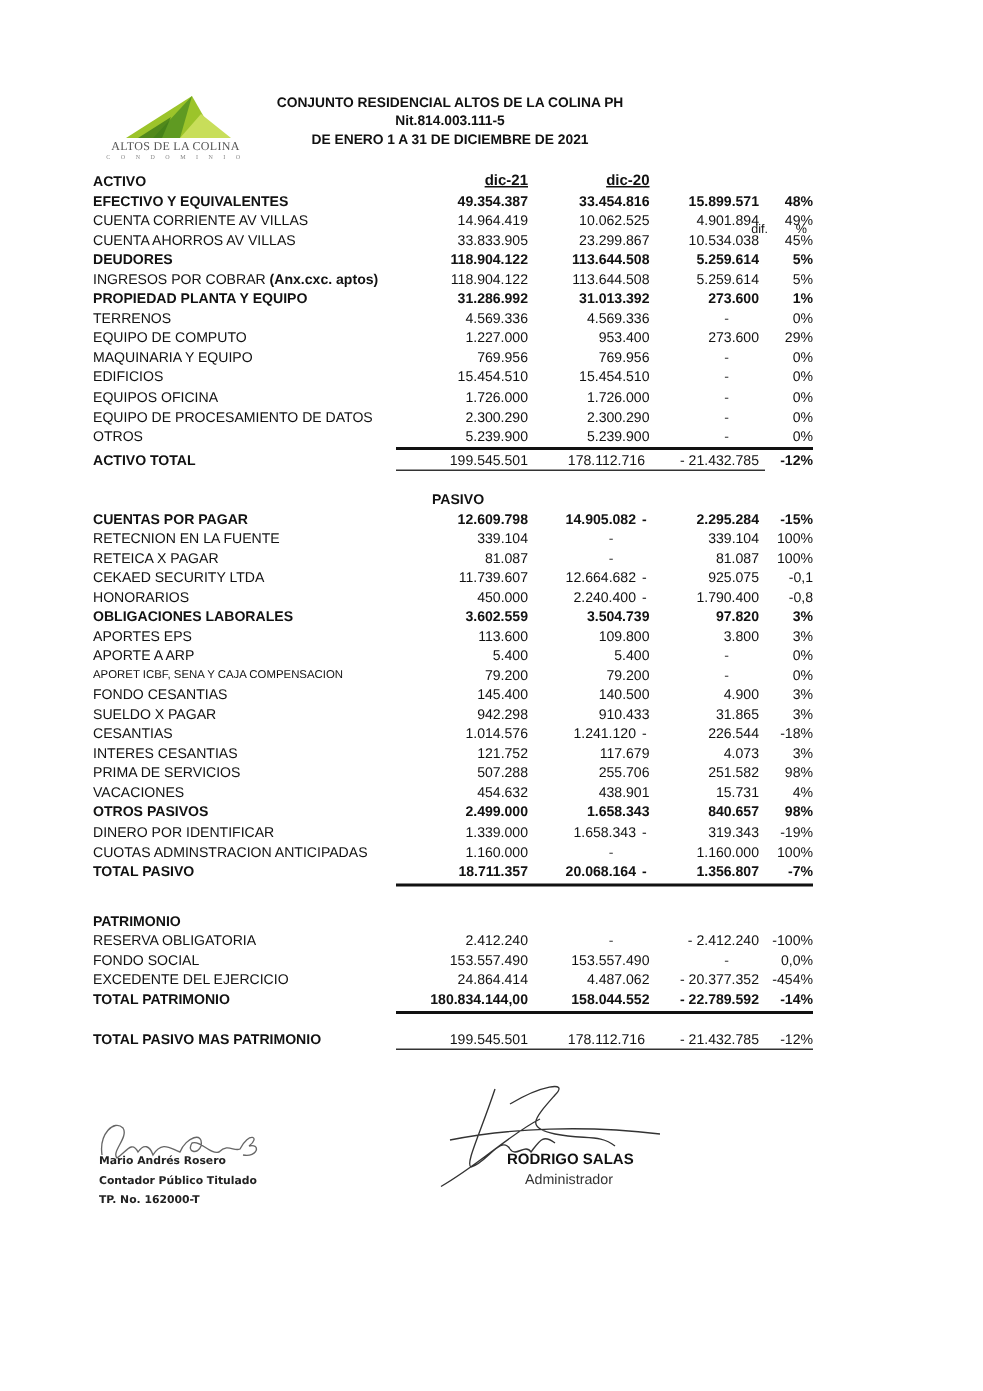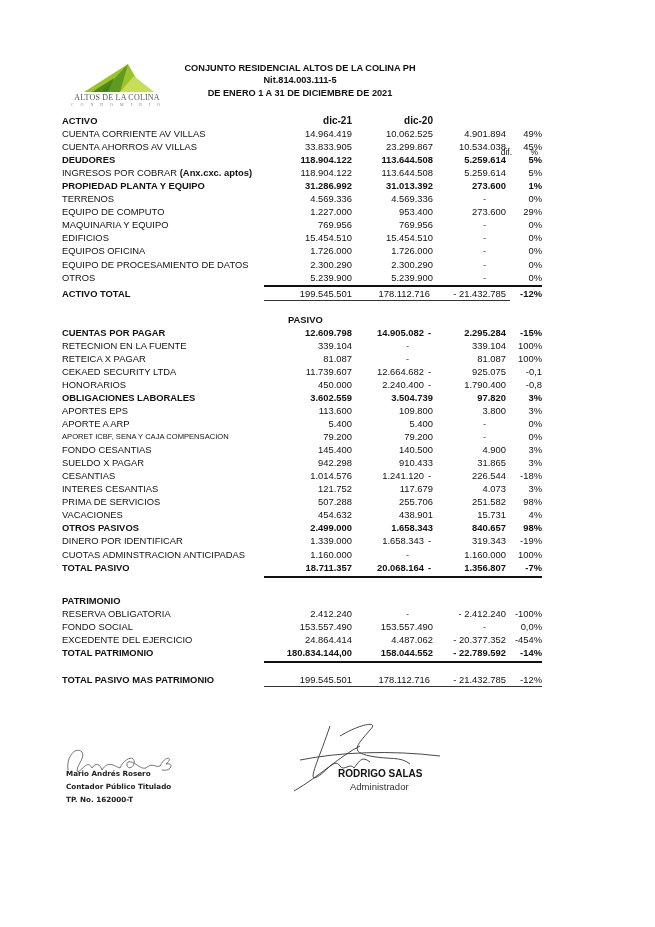--- a/index.html
+++ b/index.html
@@ -17,21 +17,21 @@
   .row { position: relative; height: 13.05px; font-size: 9.4px; line-height: 13px; white-space: nowrap; }
   .row.bold { font-weight: bold; }
   .row .lbl { position: absolute; left: 0; }
   .row .lbl .sub { font-weight: bold; }
   .row.small .lbl { font-size: 7.6px; }
   .c1 { position: absolute; right: 200px; text-align: right; }
   .c2 { position: absolute; right: 119px; text-align: right; }
   .c2dash { position: absolute; left: 378px; }
   .c3 { position: absolute; right: 46px; text-align: right; }
   .c4 { position: absolute; right: 10px; text-align: right; }
-  .hdr .c1, .hdr .c2 { font-size: 10px; }
+  .hdr .c1, .hdr .c2 { font-size: 10px; text-decoration: underline; }
   .hdr .c3, .hdr .c4 { font-size: 8.4px; margin-top: 32px; }
   .spacer { height: 13px; }
   .dash { color: #444; }
   .line-top-thick { position: absolute; left: 202px; right: 10px; border-top: 2px solid #111; }
   .line-thin { position: absolute; left: 202px; border-top: 1px solid #333; }
   .sig-left { position: absolute; left: 62px; top: 738px; width: 150px; }
   .sig-left .name { position: absolute; left: 4px; top: 29px; font-family: "DejaVu Sans", sans-serif;
                     font-weight: bold; font-size: 7.2px; line-height: 13px; color: #222; white-space: nowrap; }
   .sig-right { position: absolute; left: 300px; top: 716px; width: 150px; height: 80px; }
   .sig-right .name { position: absolute; left: 38px; top: 52px; font-weight: bold; font-size: 10px; }
@@ -60,20 +60,27 @@
 
 <div class="sheet">
   <div class="row bold hdr">
     <span class="lbl">ACTIVO</span>
     <span class="c1" style="font-weight:bold">dic-21</span>
     <span class="c2" style="font-weight:bold">dic-20</span>
     <span class="c3" style="font-weight:normal;right:40px">dif.</span>
     <span class="c4" style="font-weight:normal;right:14px">%</span>
   </div>
   <div id="activo-rows">
+      <div class="row bold">
+        <span class="lbl"><span>EFECTIVO Y EQUIVALENTES</span></span>
+        <span class="c1">49.354.387</span>
+        <span class="c2">33.454.816</span>
+        <span class="c3">15.899.571</span>
+        <span class="c4">48%</span>
+      </div>
       <div class="row">
         <span class="lbl"><span>CUENTA CORRIENTE AV VILLAS</span></span>
         <span class="c1">14.964.419</span>
         <span class="c2">10.062.525</span>
         <span class="c3">4.901.894</span>
         <span class="c4">49%</span>
       </div>
       <div class="row">
         <span class="lbl"><span>CUENTA AHORROS AV VILLAS</span></span>
         <span class="c1">33.833.905</span>

